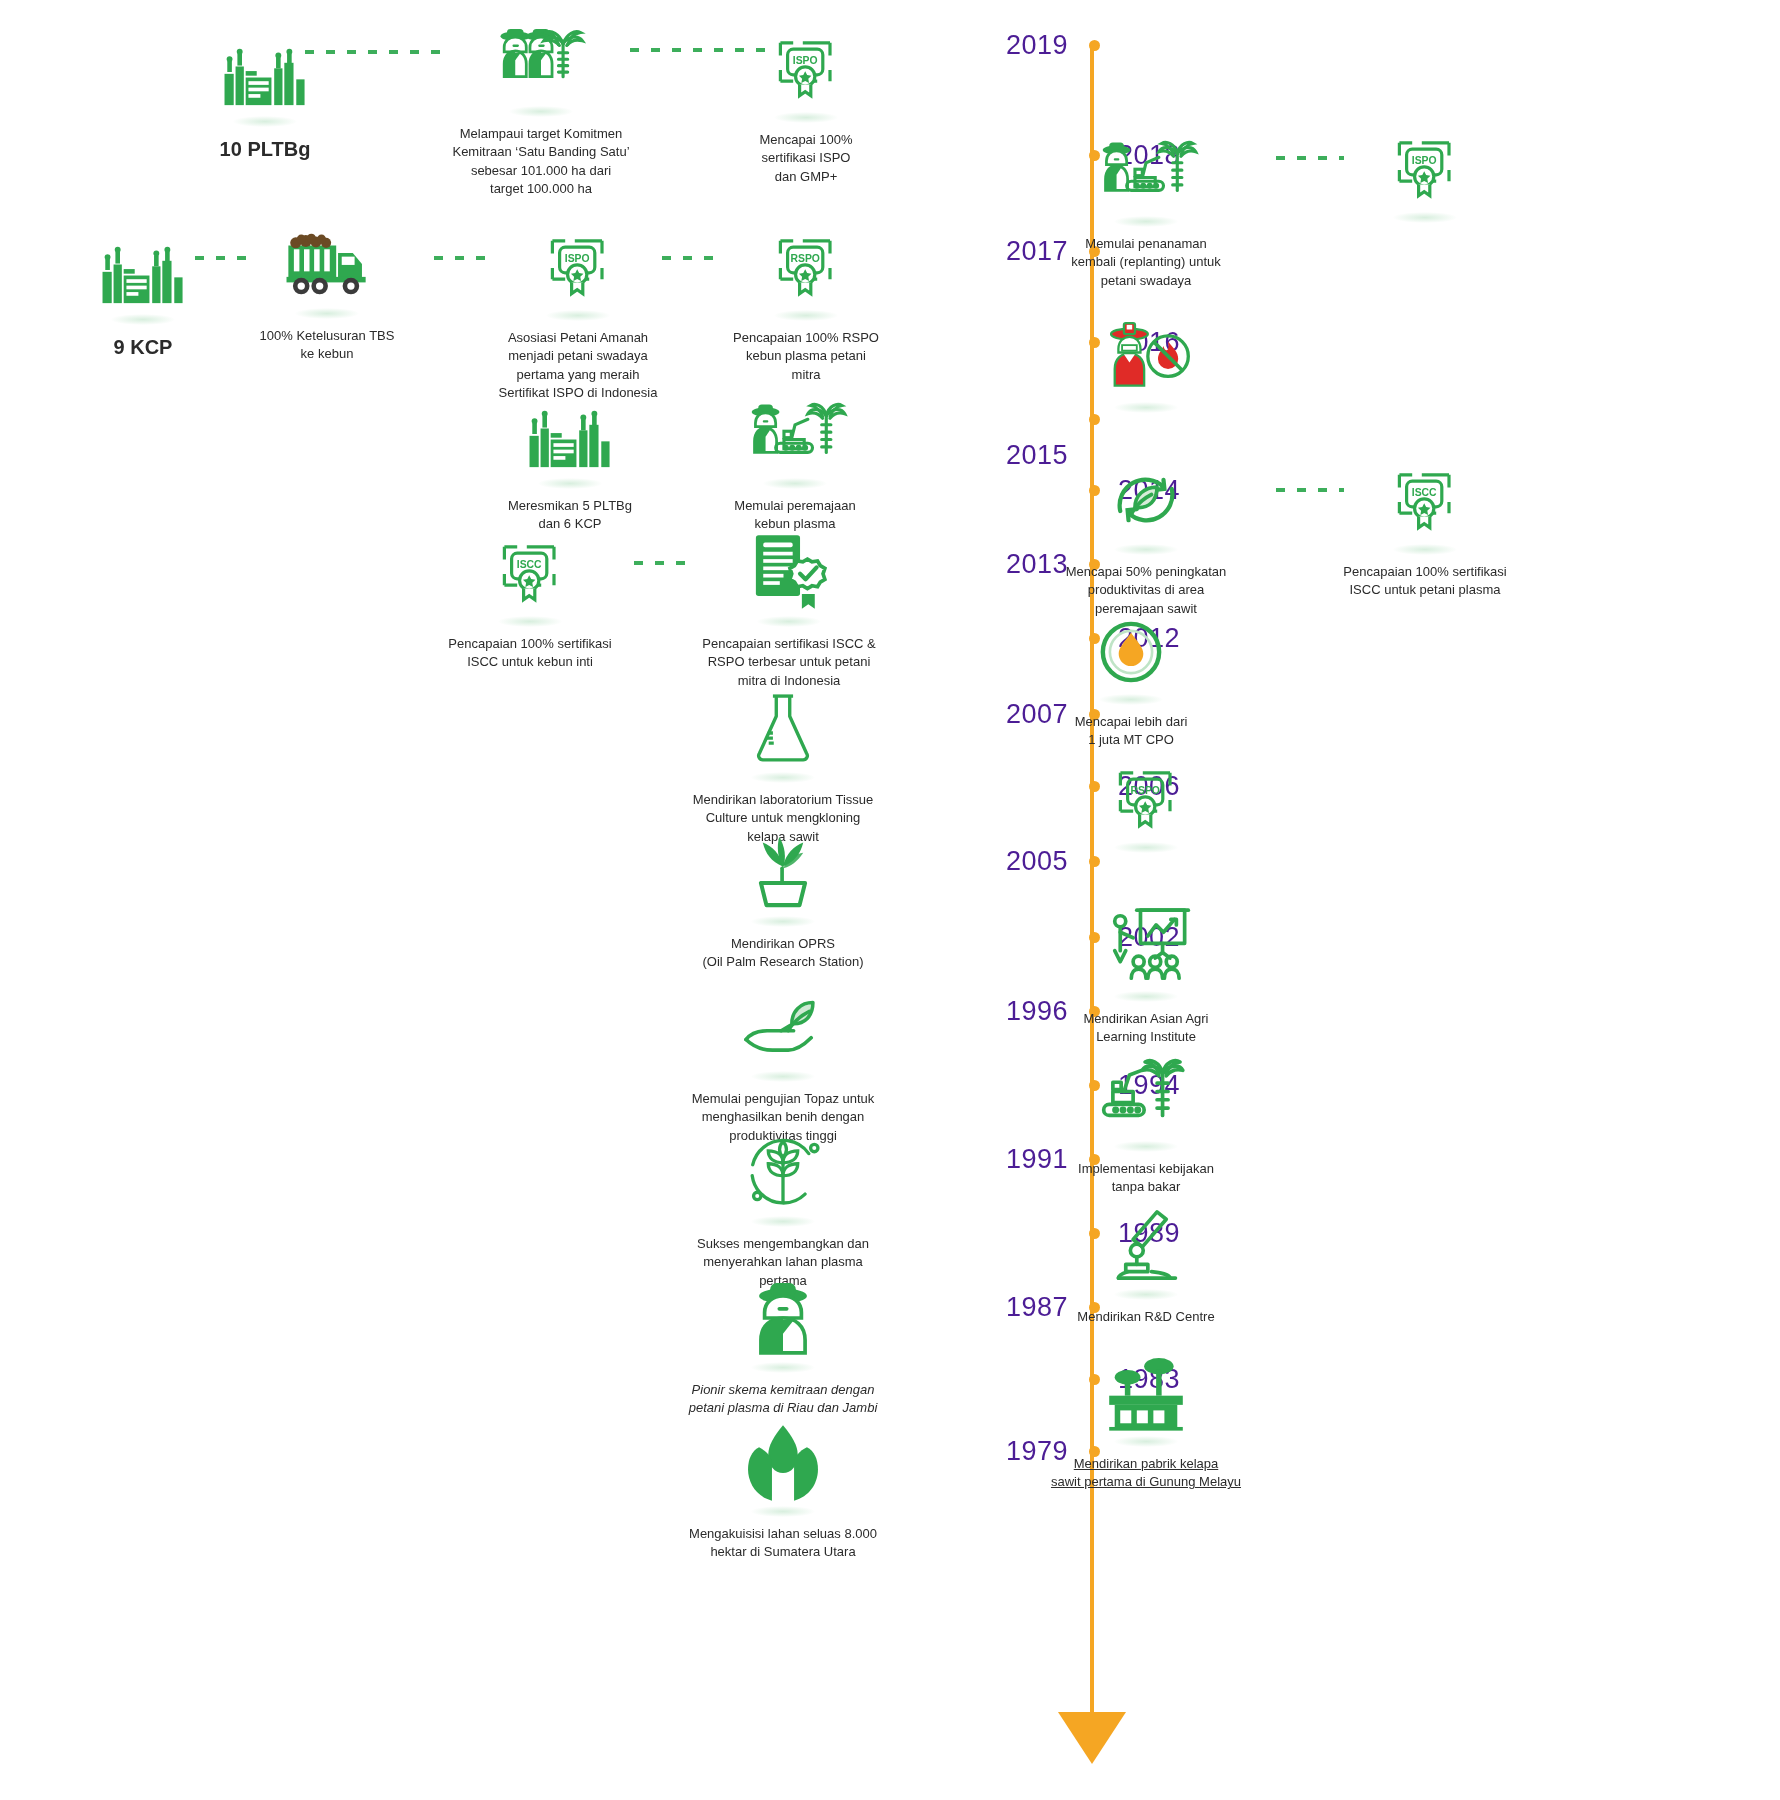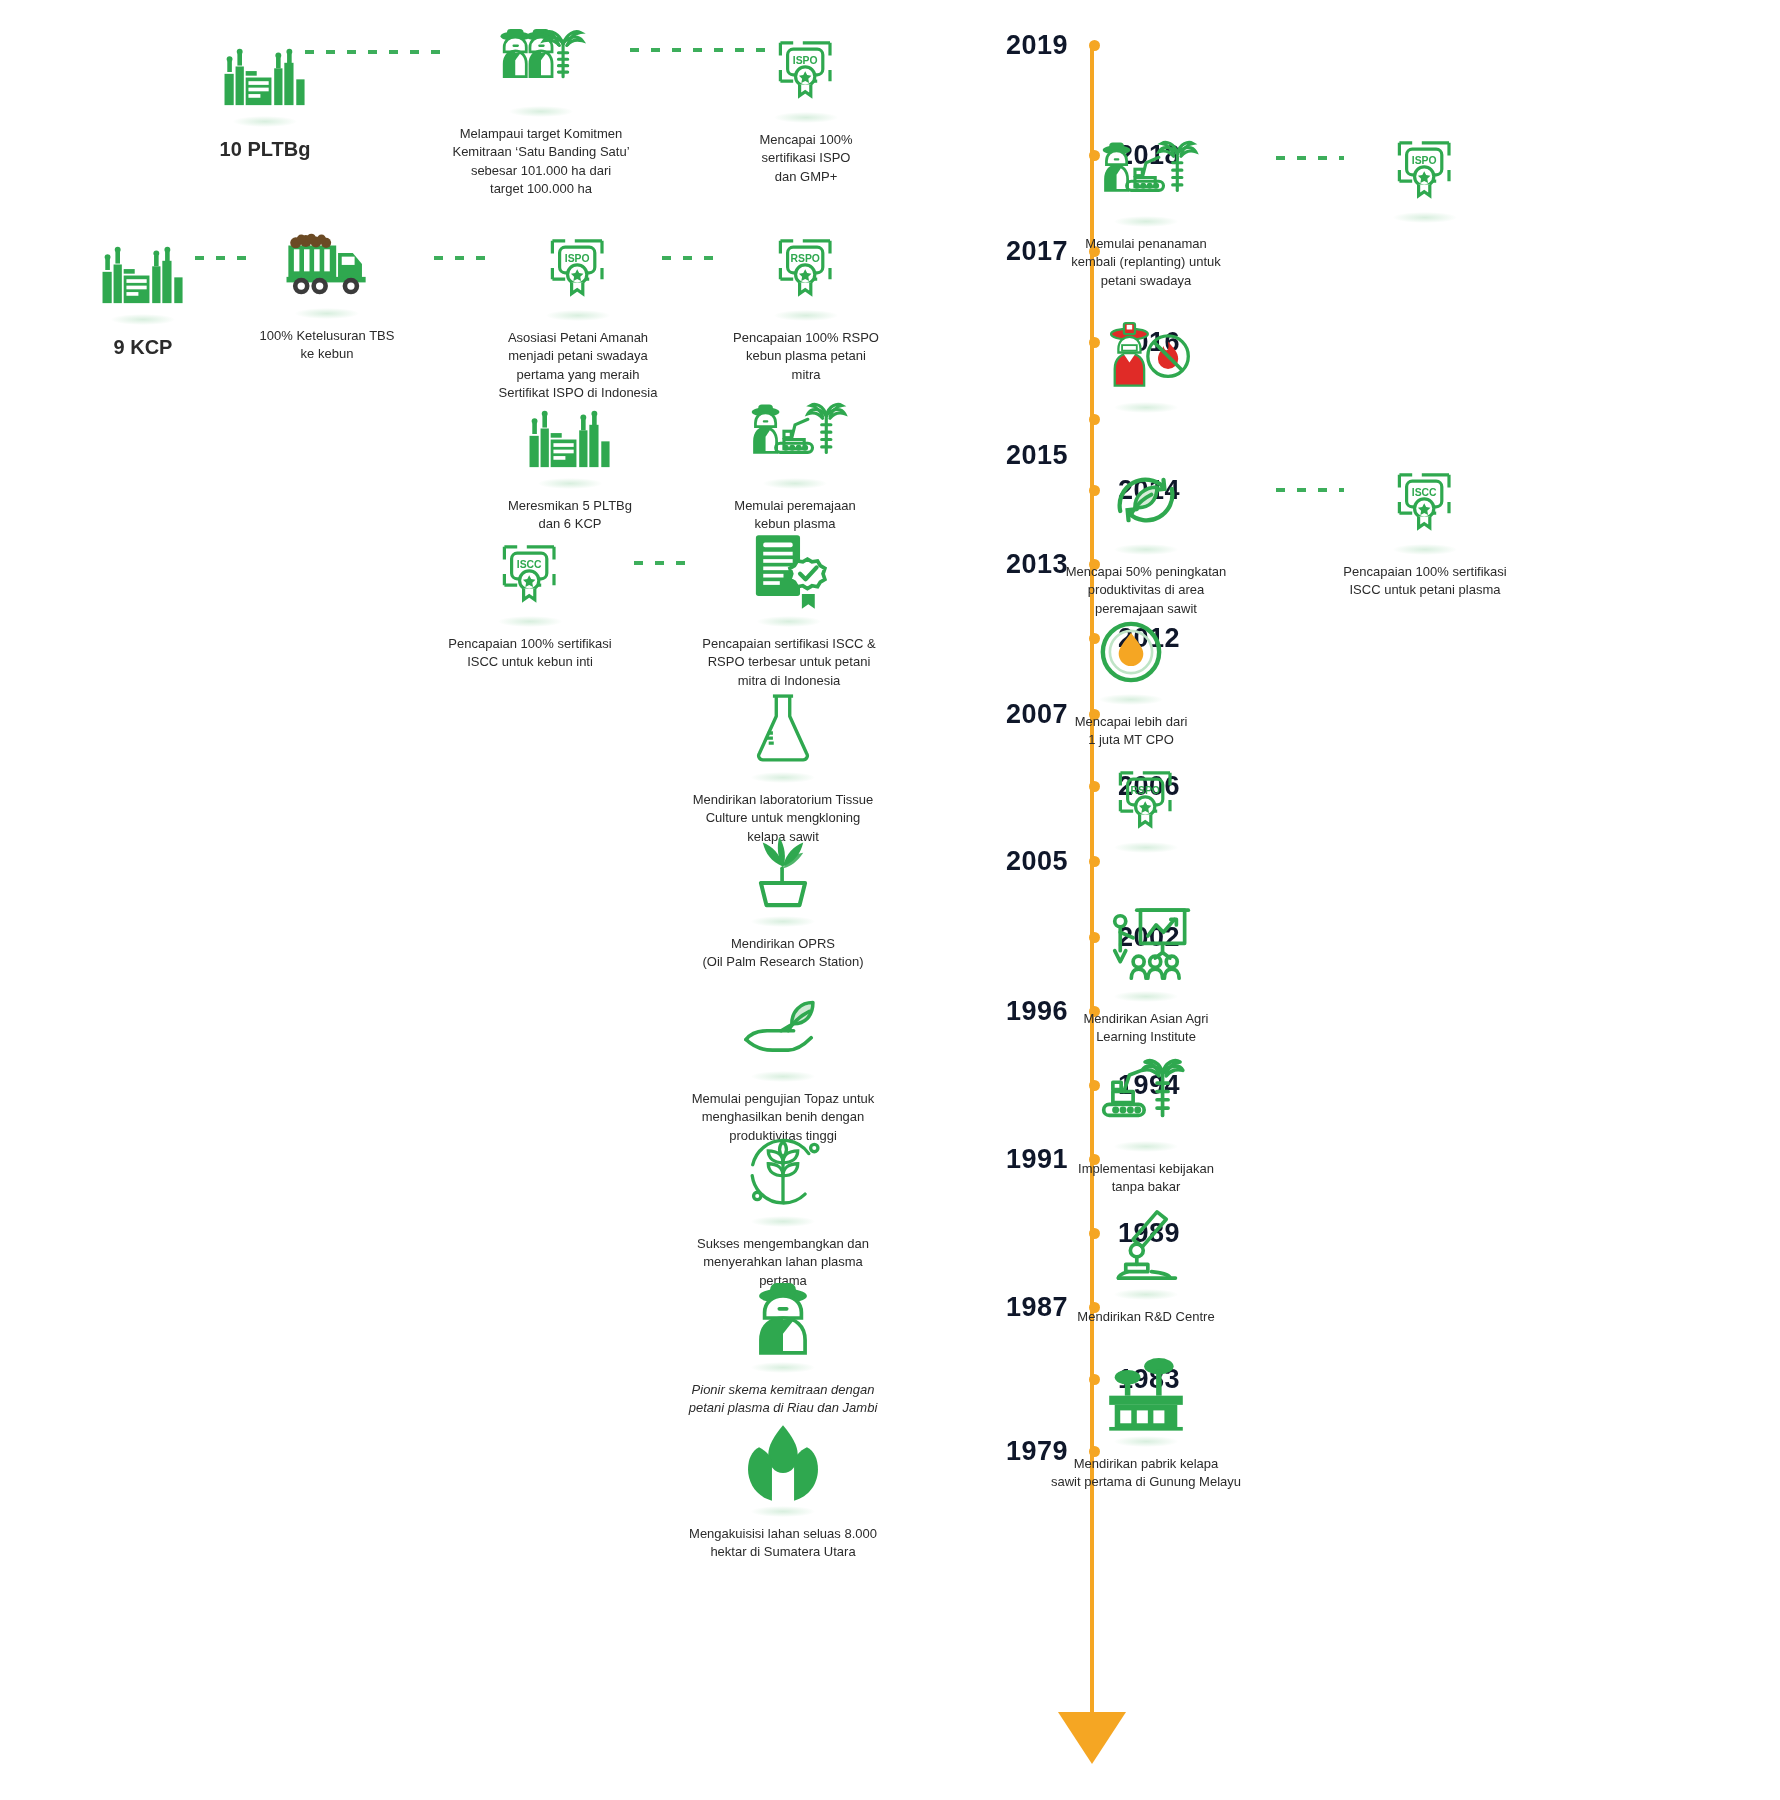--- a/index.html
+++ b/index.html
@@ -35,22 +35,22 @@
     background:#F5A623;
     margin-left:-3.5px;
     margin-top:-5.5px;
     left:1092px;
   }
 
   
   .year{
     position:absolute;
     font-size:27px;
-    font-weight:bold;
-    color:#0f172a;
+    font-weight:normal;
+    color:#4c1d95;
     letter-spacing:.5px;
     white-space:nowrap;
     line-height:1;
   }
   .year.left{transform:translate(-100%,-50%);}
   .year.right{transform:translate(0,-50%);}
 
   
   .node{
     position:absolute;
@@ -701,21 +701,21 @@
               <path d="M30 44c0-11 9-18 20-18s20 7 20 18v6H30z" fill="#fff" stroke="#2fa84f" stroke-width="4"></path>
               <rect x="44" y="38" width="12" height="4" rx="2" fill="#2fa84f"></rect>
               <path d="M26 74c0-16 11-24 24-24s24 8 24 24v14H26z" fill="#fff" stroke="#2fa84f" stroke-width="4"></path>
               <path d="M38 52l12 15 12-15" fill="#2fa84f"></path>
               <path d="M26 74c0-16 11-24 24-24v38H26z" fill="#2fa84f"></path>
             </svg><span class="shadow"></span></span>
         </div>
         <div class="caption">Pionir skema kemitraan dengan
 petani plasma di Riau dan Jambi</div>
       </div>
-      <div class="node" style="left: 1146px; top: 1350px; width: 310px;">
+      <div class="node" style="left: 1146px; top: 1350px; width: 310px; text-decoration: underline;">
         <div class="icon-box">
           <span class="ic"><svg width="100" height="92" viewBox="0 0 100 100" xmlns="http://www.w3.org/2000/svg">
               <g fill="#2fa84f">
                 <ellipse cx="30" cy="34" rx="14" ry="8"></ellipse>
                 <rect x="27" y="38" width="6" height="16"></rect>
                 <ellipse cx="64" cy="22" rx="16" ry="9"></ellipse>
                 <rect x="61" y="26" width="6" height="28"></rect>
                 <rect x="10" y="54" width="80" height="10"></rect>
                 <rect x="16" y="64" width="68" height="26"></rect>
                 <g fill="#fff">

